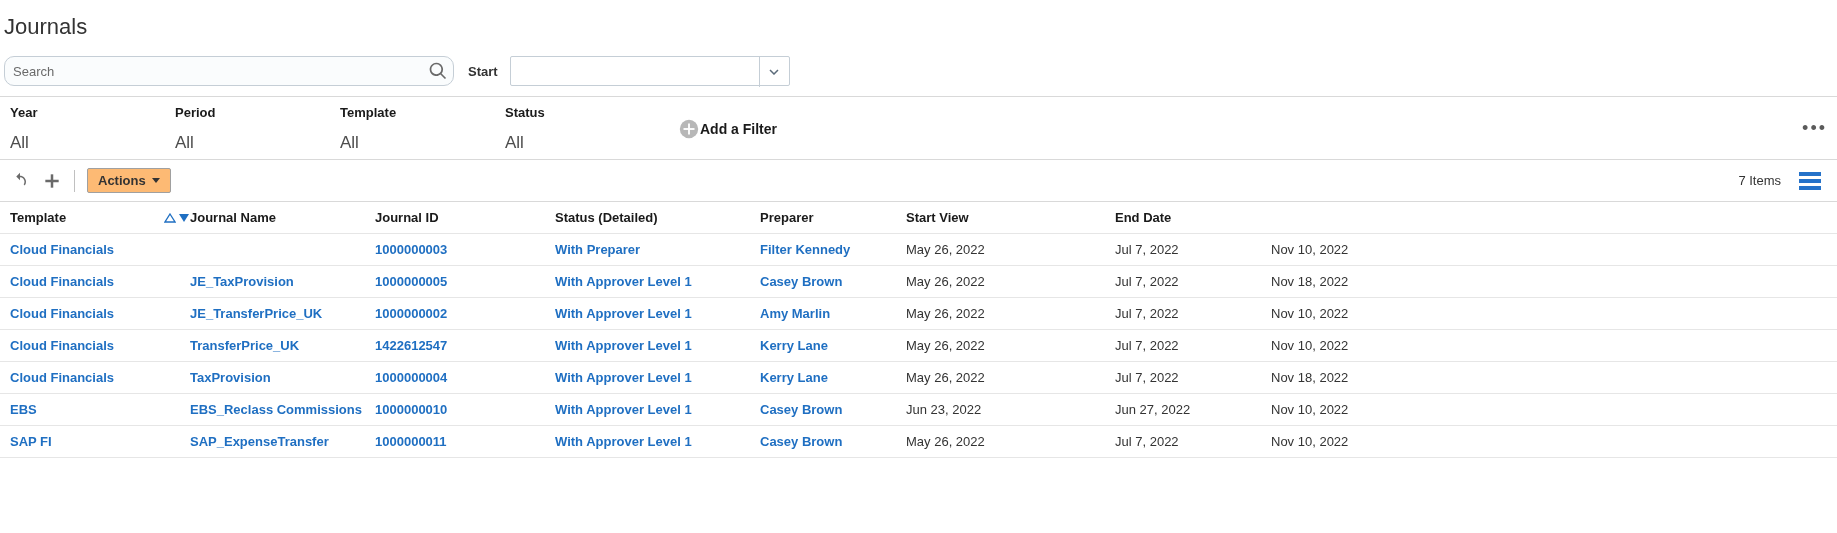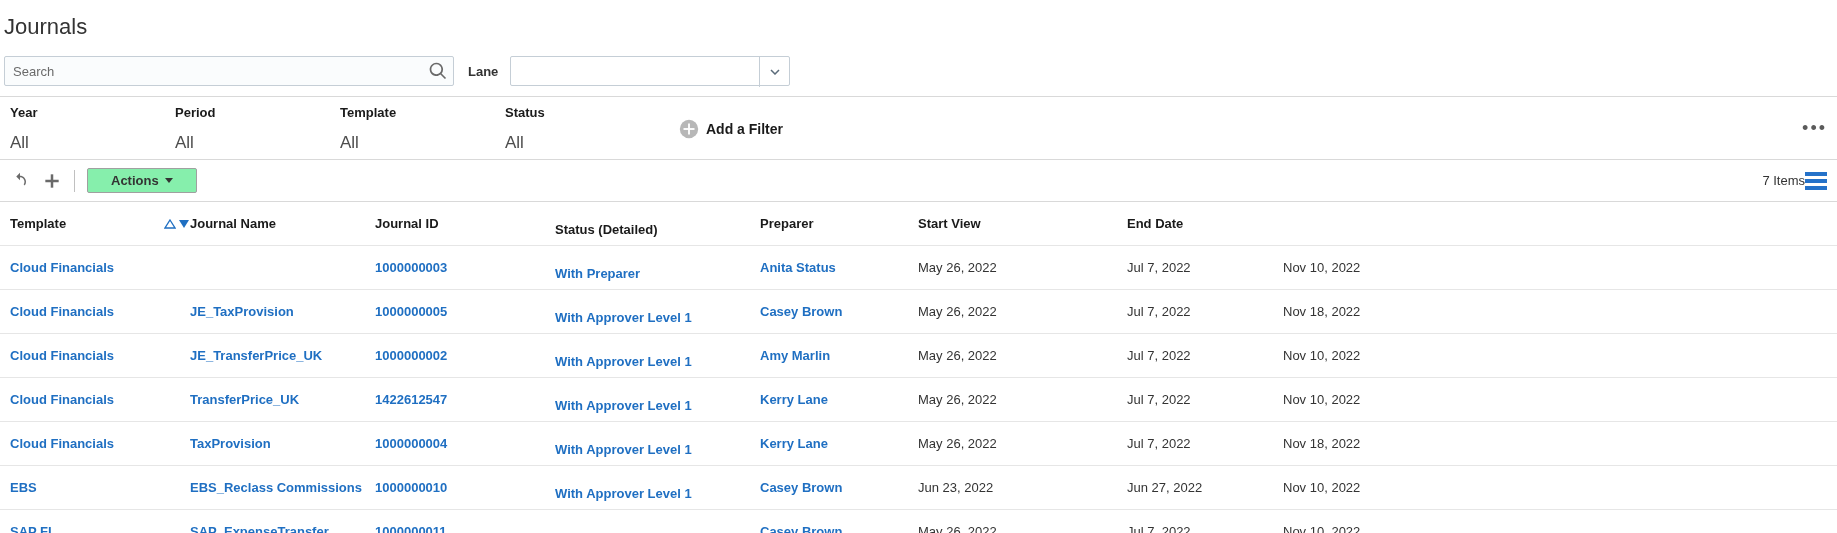--- a/index.html
+++ b/index.html
@@ -28,21 +28,21 @@
       padding: 6px 4px 10px 4px;
     }
     .search-wrapper {
       position: relative;
       width: 450px;
     }
     .search-input {
       width: 100%;
       height: 30px;
       border: 1px solid #c5ced6;
-      border-radius: 2px;
+      border-radius: 10px;
       padding: 0 32px 0 8px;
       font-size: 13px;
       color: #555;
       background: #fafcfd;
     }
     .search-input::placeholder {
       color: #6a6a6a;
     }
     .search-icon-inner {
       position: absolute;
@@ -105,21 +105,20 @@
       color: #1a1a1a;
       margin-bottom: 13px;
     }
     .filter-value {
       font-size: 17px;
       color: #4d4d4d;
     }
     .add-filter-wrap {
       display: flex;
       align-items: center;
-      gap: 6px;
       align-self: center;
       margin-left: 8px;
     }
     .plus-circle {
       width: 22px;
       height: 22px;
     }
     .add-filter-label {
       font-size: 14px;
       font-weight: 700;
@@ -152,42 +151,43 @@
       color: #5b5b5b;
     }
     .tool-sep {
       width: 1px;
       height: 22px;
       background: #c0c0c0;
     }
     .actions-btn {
       border: 1px solid #a0a0a0;
       border-radius: 2px;
-      padding: 4px 23px;
+      padding: 4px 10px;
       font-size: 13px;
       font-weight: 700;
       color: #333;
-      background: #86efac;
+      background: #fdba74;
       display: inline-flex;
       align-items: center;
       gap: 6px;
       cursor: pointer;
     }
     .actions-caret {
       width: 0;
       height: 0;
       border-left: 4px solid transparent;
       border-right: 4px solid transparent;
       border-top: 5px solid #333;
     }
     .toolbar-right {
       position: absolute;
-      right: 10px;
-      display: flex;
-      align-items: center;
+      right: 16px;
+      display: flex;
+      align-items: center;
+      gap: 18px;
     }
     .item-count {
       font-size: 13px;
       color: #333;
     }
     .list-view-icon {
       display: flex;
       flex-direction: column;
       gap: 3px;
     }
@@ -207,22 +207,22 @@
       padding: 8px 10px;
       border-bottom: 1px solid #e6e6e6;
     }
     .table-header-row {
       font-weight: 700;
       color: #1a1a1a;
     }
     .col-template { width: 180px; display: flex; align-items: center; gap: 6px; }
     .col-journalname { width: 185px; }
     .col-journalid { width: 180px; }
-    .col-status { width: 205px; margin-top: 12px; }
-    .col-preparer { width: 158px; }
+    .col-status { width: 205px; }
+    .col-preparer { width: 146px; }
     .col-startdate { width: 185px; }
     .col-enddate { width: 180px; padding-left: 24px; }
     .col-lastupdated { flex: 1; }
     .cell { font-size: 13px; }
     .cell-link { color: #1f6fc2; cursor: pointer; font-weight: bold; }
     .cell-text { color: #333; }
     .sort-arrows {
       margin-left: auto;
       display: flex;
       gap: 2px;
@@ -233,21 +233,21 @@
 
 <div class="page-title">Journals</div>
 
 <div class="search-row">
   <div class="search-wrapper">
     <input class="search-input" type="text" placeholder="Search" style="">
     <svg class="search-icon-inner" viewBox="0 0 24 24">
       <path d="M10 2a8 8 0 1 0 4.9 14.32l5.39 5.39 1.42-1.42-5.39-5.39A8 8 0 0 0 10 2zm0 2a6 6 0 1 1 0 12 6 6 0 0 1 0-12z"></path>
     </svg>
   </div>
-  <div class="view-label">Lane</div>
+  <div class="view-label">Start</div>
   <div class="view-select">
     <div class="view-select-btn">
       <svg class="view-chevron" viewBox="0 0 10 6">
         <polyline points="1,1 5,5 9,1"></polyline>
       </svg>
     </div>
   </div>
 </div>
 
 <div class="filter-bar">
@@ -324,21 +324,21 @@
     <div class="col-preparer cell">Preparer</div>
     <div class="col-startdate cell">Start View</div>
     <div class="col-enddate cell">End Date</div>
   </div>
   <div id="table-body">
       <div class="table-row">
         <div class="col-template cell cell-link">Cloud Financials</div>
         <div class="col-journalname cell cell-link"></div>
         <div class="col-journalid cell cell-link">1000000003</div>
         <div class="col-status cell cell-link">With Preparer</div>
-        <div class="col-preparer cell cell-link">Anita Status</div>
+        <div class="col-preparer cell cell-link">Filter Kennedy</div>
         <div class="col-startdate cell cell-text">May 26, 2022</div>
         <div class="col-enddate cell cell-text">Jul 7, 2022</div>
         <div class="col-lastupdated cell cell-text">Nov 10, 2022</div>
       </div>
       <div class="table-row">
         <div class="col-template cell cell-link">Cloud Financials</div>
         <div class="col-journalname cell cell-link">JE_TaxProvision</div>
         <div class="col-journalid cell cell-link">1000000005</div>
         <div class="col-status cell cell-link">With Approver Level 1</div>
         <div class="col-preparer cell cell-link">Casey Brown</div>

